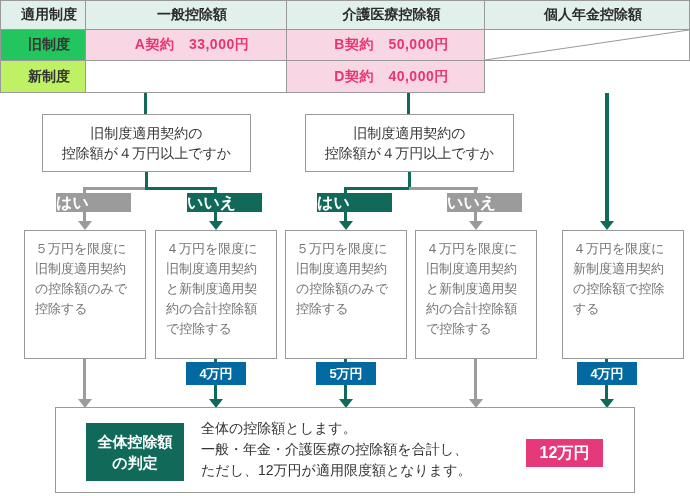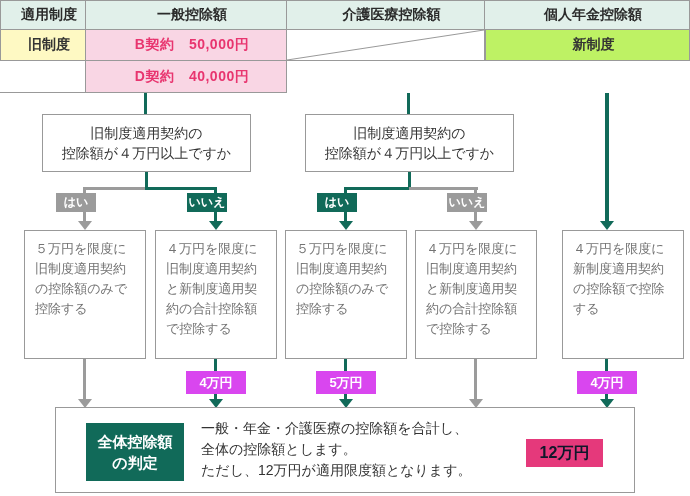--- a/index.html
+++ b/index.html
@@ -7,74 +7,75 @@
           font-family:"Liberation Sans","DejaVu Sans",sans-serif;color:#333;}
 
   
   .tbl{position:absolute;left:0;top:0;width:690px;height:93px;display:grid;
        grid-template-columns:86px 201px 198px 205px;grid-template-rows:30px 31px 32px;}
   .tbl>div{box-sizing:border-box;border-right:1px solid #999;border-bottom:1px solid #999;
        display:flex;align-items:center;justify-content:center;font-size:14px;font-weight:bold;padding-left:12px;}
   .tbl>div.c0{border-left:1px solid #999;}
   .tbl>div.r0{border-top:1px solid #999;}
   .hdr{background:#E1F0EA;color:#2b2b2b;}
-  .lab-old{background:#fef9c3;font-family:Liberation Serif, serif;}
+  .lab-old{background:#22c55e;font-family:Liberation Serif, serif;}
   .lab-new{background:#bef264;}
   .val{color:#E8356F;font-size:15px;letter-spacing:.5px;}
   .bg-pink{background:#F9D6E4;}
   .bg-pink-light{background:#FBE4EE;}
   .diag{position:relative;background:#fff;}
   .diag svg{position:absolute;inset:0;width:100%;height:100%;}
 
   
   .vl{position:absolute;width:3px;}
   .vl4{position:absolute;width:4px;}
   .hl{position:absolute;height:3px;}
   .teal{background:#116A59;}
   .gray{background:#9B9B9B;}
   .arr{position:absolute;width:0;height:0;border-left:7px solid transparent;border-right:7px solid transparent;z-index:1;}
   .arr-teal{border-top:9px solid #116A59;}
   .arr-gray{border-top:9px solid #9B9B9B;}
 
   .dbox{position:absolute;top:114px;width:209px;height:58px;background:#fff;border:1px solid #999;
         box-sizing:border-box;display:flex;flex-direction:column;align-items:center;justify-content:center;
         font-size:14px;line-height:20px;color:#333;z-index:1;text-align:right;}
-  .tag{position:absolute;top:193px;width:40px;height:19px;line-height:19px;text-align:center;
-       color:#fff;font-size:12px;font-weight:bold;z-index:2;}
+  .tag{position:absolute;top:193px;width:75px;height:19px;line-height:19px;text-align:left;
+       color:#fff;font-size:16px;font-weight:bold;z-index:2;}
   .tag-teal{background:#116A59;}
   .tag-gray{background:#9B9B9B;}
 
   .obox{position:absolute;top:230px;width:122px;height:129px;background:#fff;border:1px solid #999;
         box-sizing:border-box;padding:8px 10px;font-size:13px;line-height:20px;color:#737373;z-index:1;}
 
-  .amt{position:absolute;top:371px;width:60px;height:23px;background:#d946ef;color:#fff;
+  .amt{position:absolute;top:362px;width:60px;height:23px;background:#0369a1;color:#fff;
        font-size:13px;font-weight:bold;text-align:center;line-height:23px;z-index:2;}
 
   
   .sum{position:absolute;left:55px;top:407px;width:580px;height:86px;background:#fff;
        border:1px solid #999;box-sizing:border-box;z-index:1;}
   .sum-title{position:absolute;left:30px;top:15px;width:98px;height:58px;background:#116A59;color:#fff;
        font-weight:bold;font-size:15px;line-height:21px;display:flex;flex-direction:column;
        align-items:center;justify-content:center;}
   .sum-text{position:absolute;left:145px;top:10px;font-size:14px;line-height:21px;color:#333;}
-  .sum-badge{position:absolute;left:470px;top:31px;width:77px;height:28px;background:#E5397B;color:#0f172a;
+  .sum-badge{position:absolute;left:470px;top:31px;width:77px;height:28px;background:#E5397B;color:#ffffff;
        font-size:16px;font-weight:bold;text-align:center;line-height:28px;}
 </style>
 </head>
 <body>
 
 <div class="canvas">
 
   <div class="tbl">
     <div class="hdr c0 r0">適用制度</div>
     <div class="hdr r0">一般控除額</div>
     <div class="hdr r0">介護医療控除額</div>
     <div class="hdr r0">個人年金控除額</div>
 
     <div class="lab-old c0">旧制度</div>
+    <div class="val bg-pink">A契約　33,000円</div>
     <div class="val bg-pink">B契約　50,000円</div>
     <div class="diag">
       <svg viewBox="0 0 100 100" preserveAspectRatio="none">
         <line x1="0" y1="100" x2="100" y2="0" stroke="#999" stroke-width="1" vector-effect="non-scaling-stroke"></line>
       </svg>
     </div>
 
     <div class="lab-new c0">新制度</div>
     <div></div>
     <div class="val bg-pink">D契約　40,000円</div>
@@ -134,20 +135,20 @@
   <div class="arr arr-teal" style="left:339px;top:399px;"></div>
   <div class="arr arr-gray" style="left:469px;top:399px;"></div>
   <div class="arr arr-teal" style="left:600px;top:399px;"></div>
 
   <div class="sum">
     <div class="sum-title">
       <div>全体控除額</div>
       <div>の判定</div>
     </div>
     <div class="sum-text">
+      <div>全体の控除額とします。</div>
       <div>一般・年金・介護医療の控除額を合計し、</div>
-      <div>全体の控除額とします。</div>
       <div>ただし、12万円が適用限度額となります。</div>
     </div>
     <div class="sum-badge">12万円</div>
   </div>
 
 </div>
 
 </body></html>

